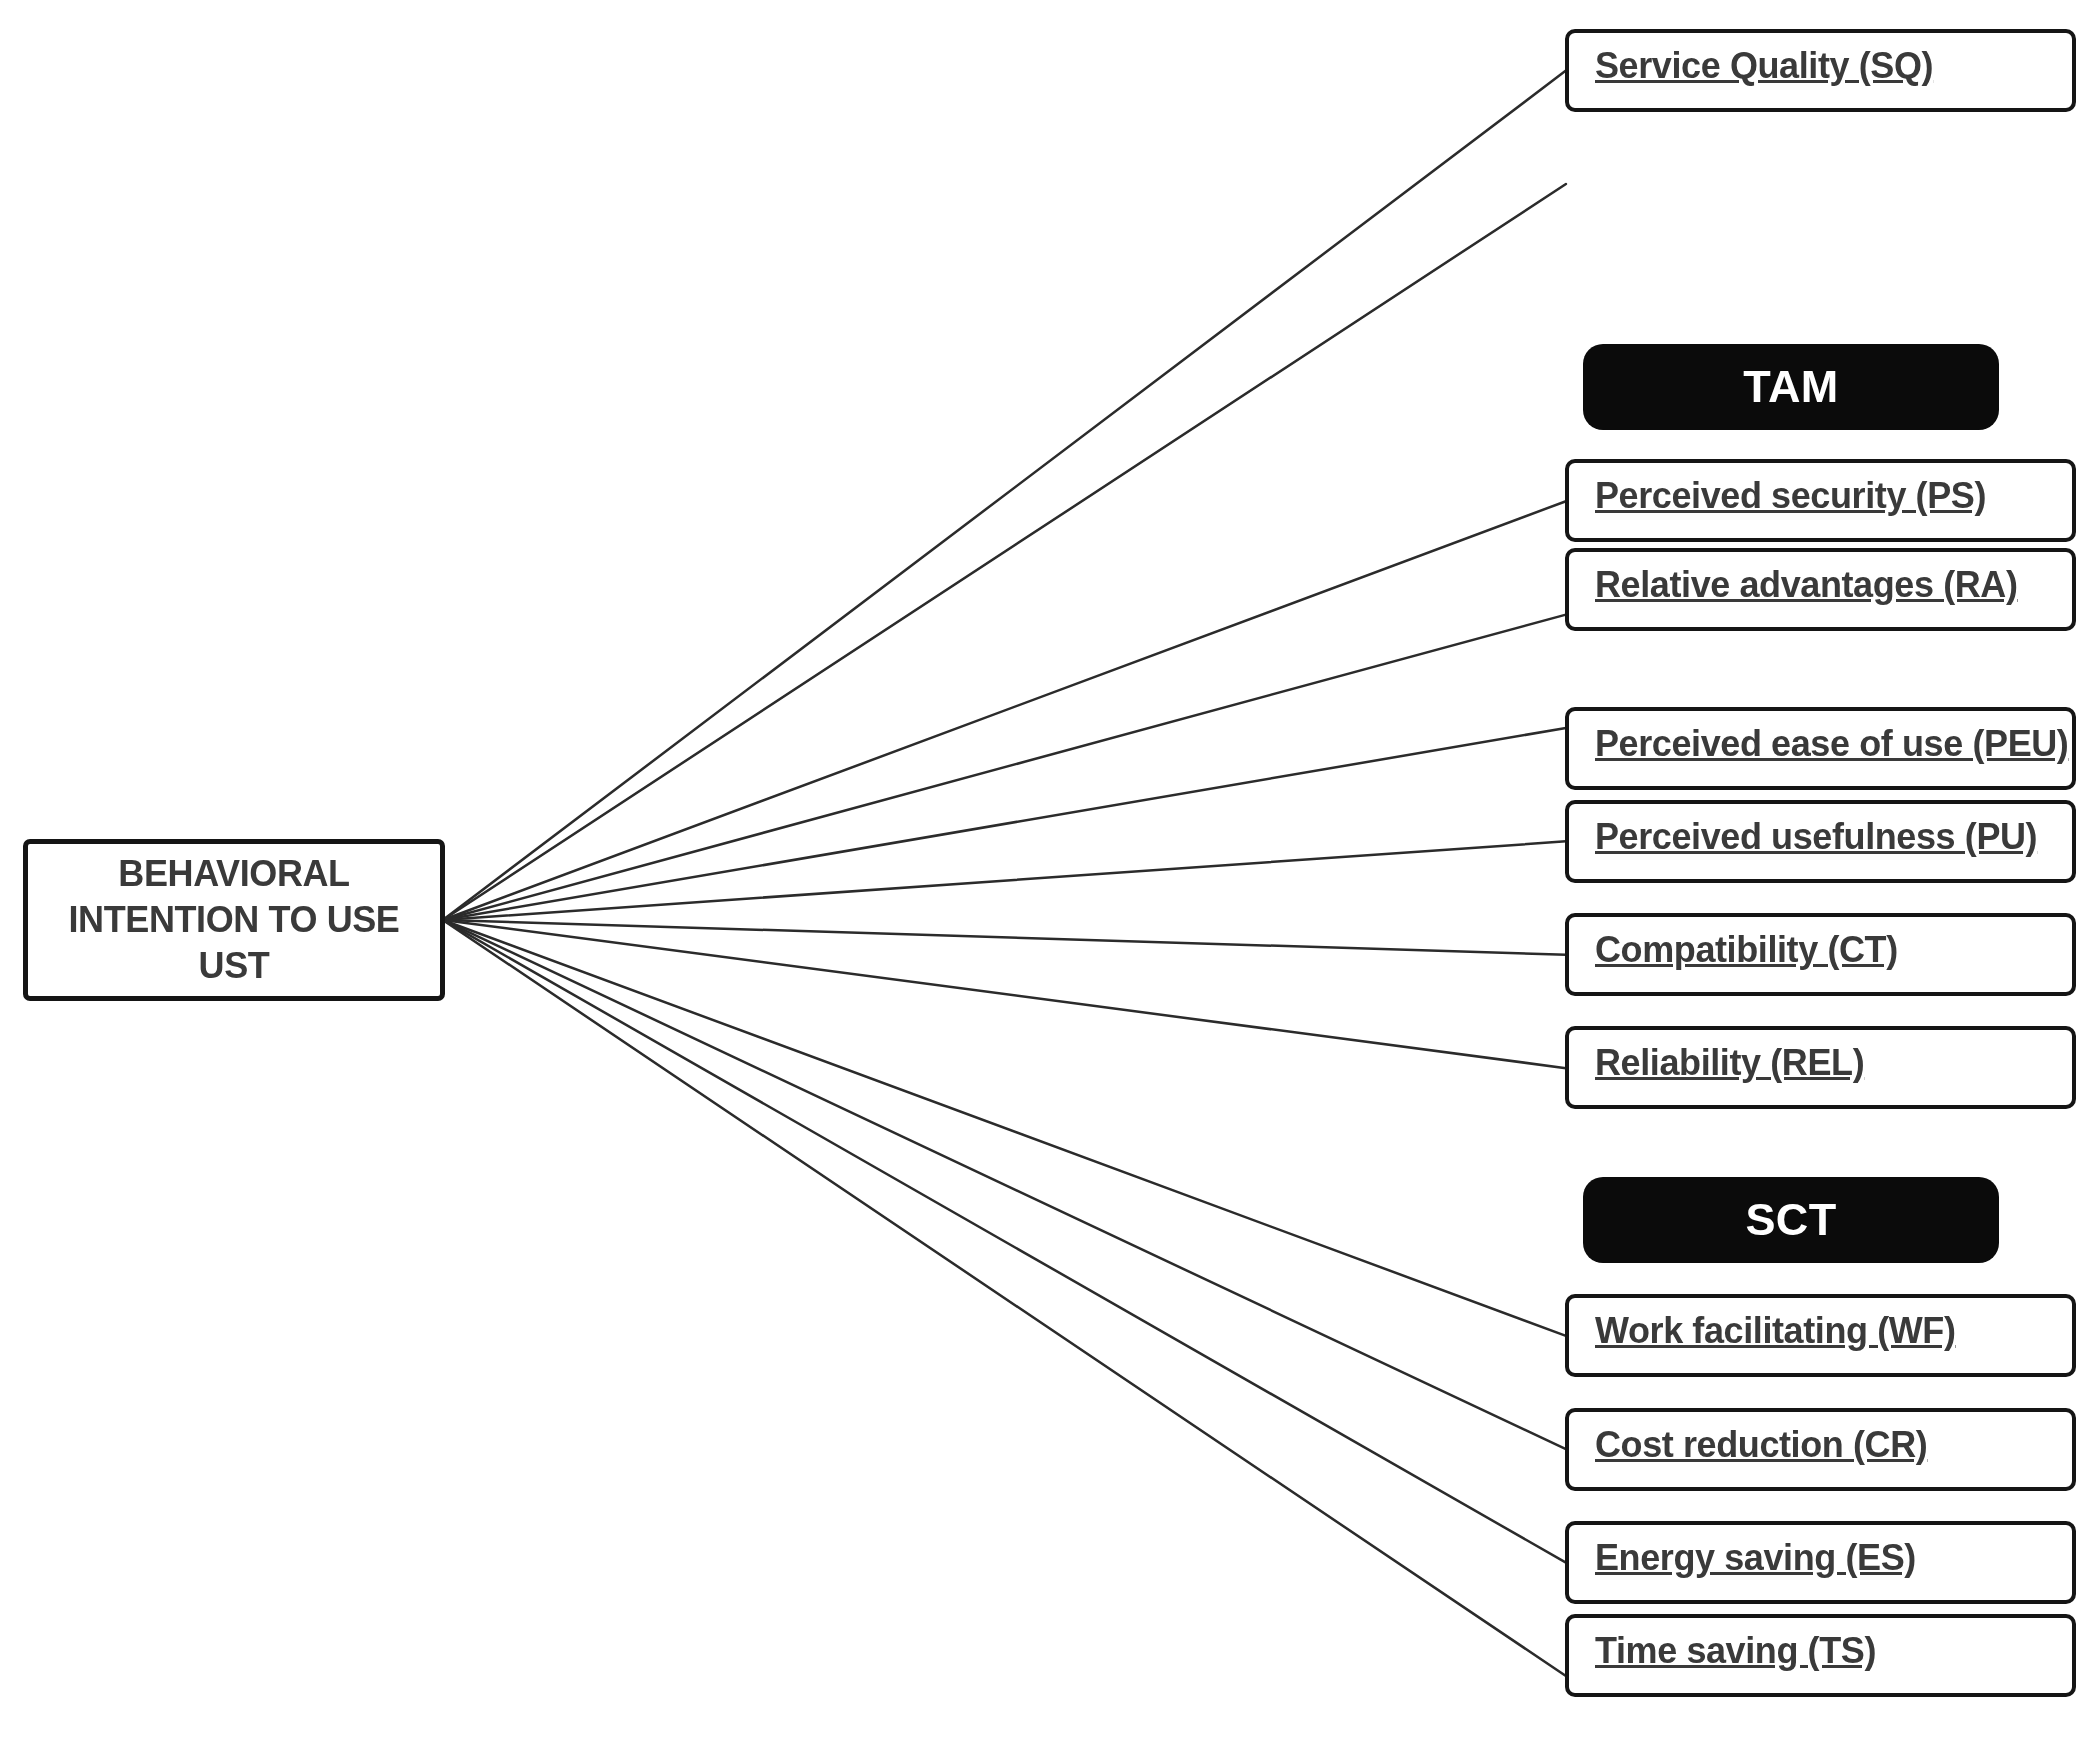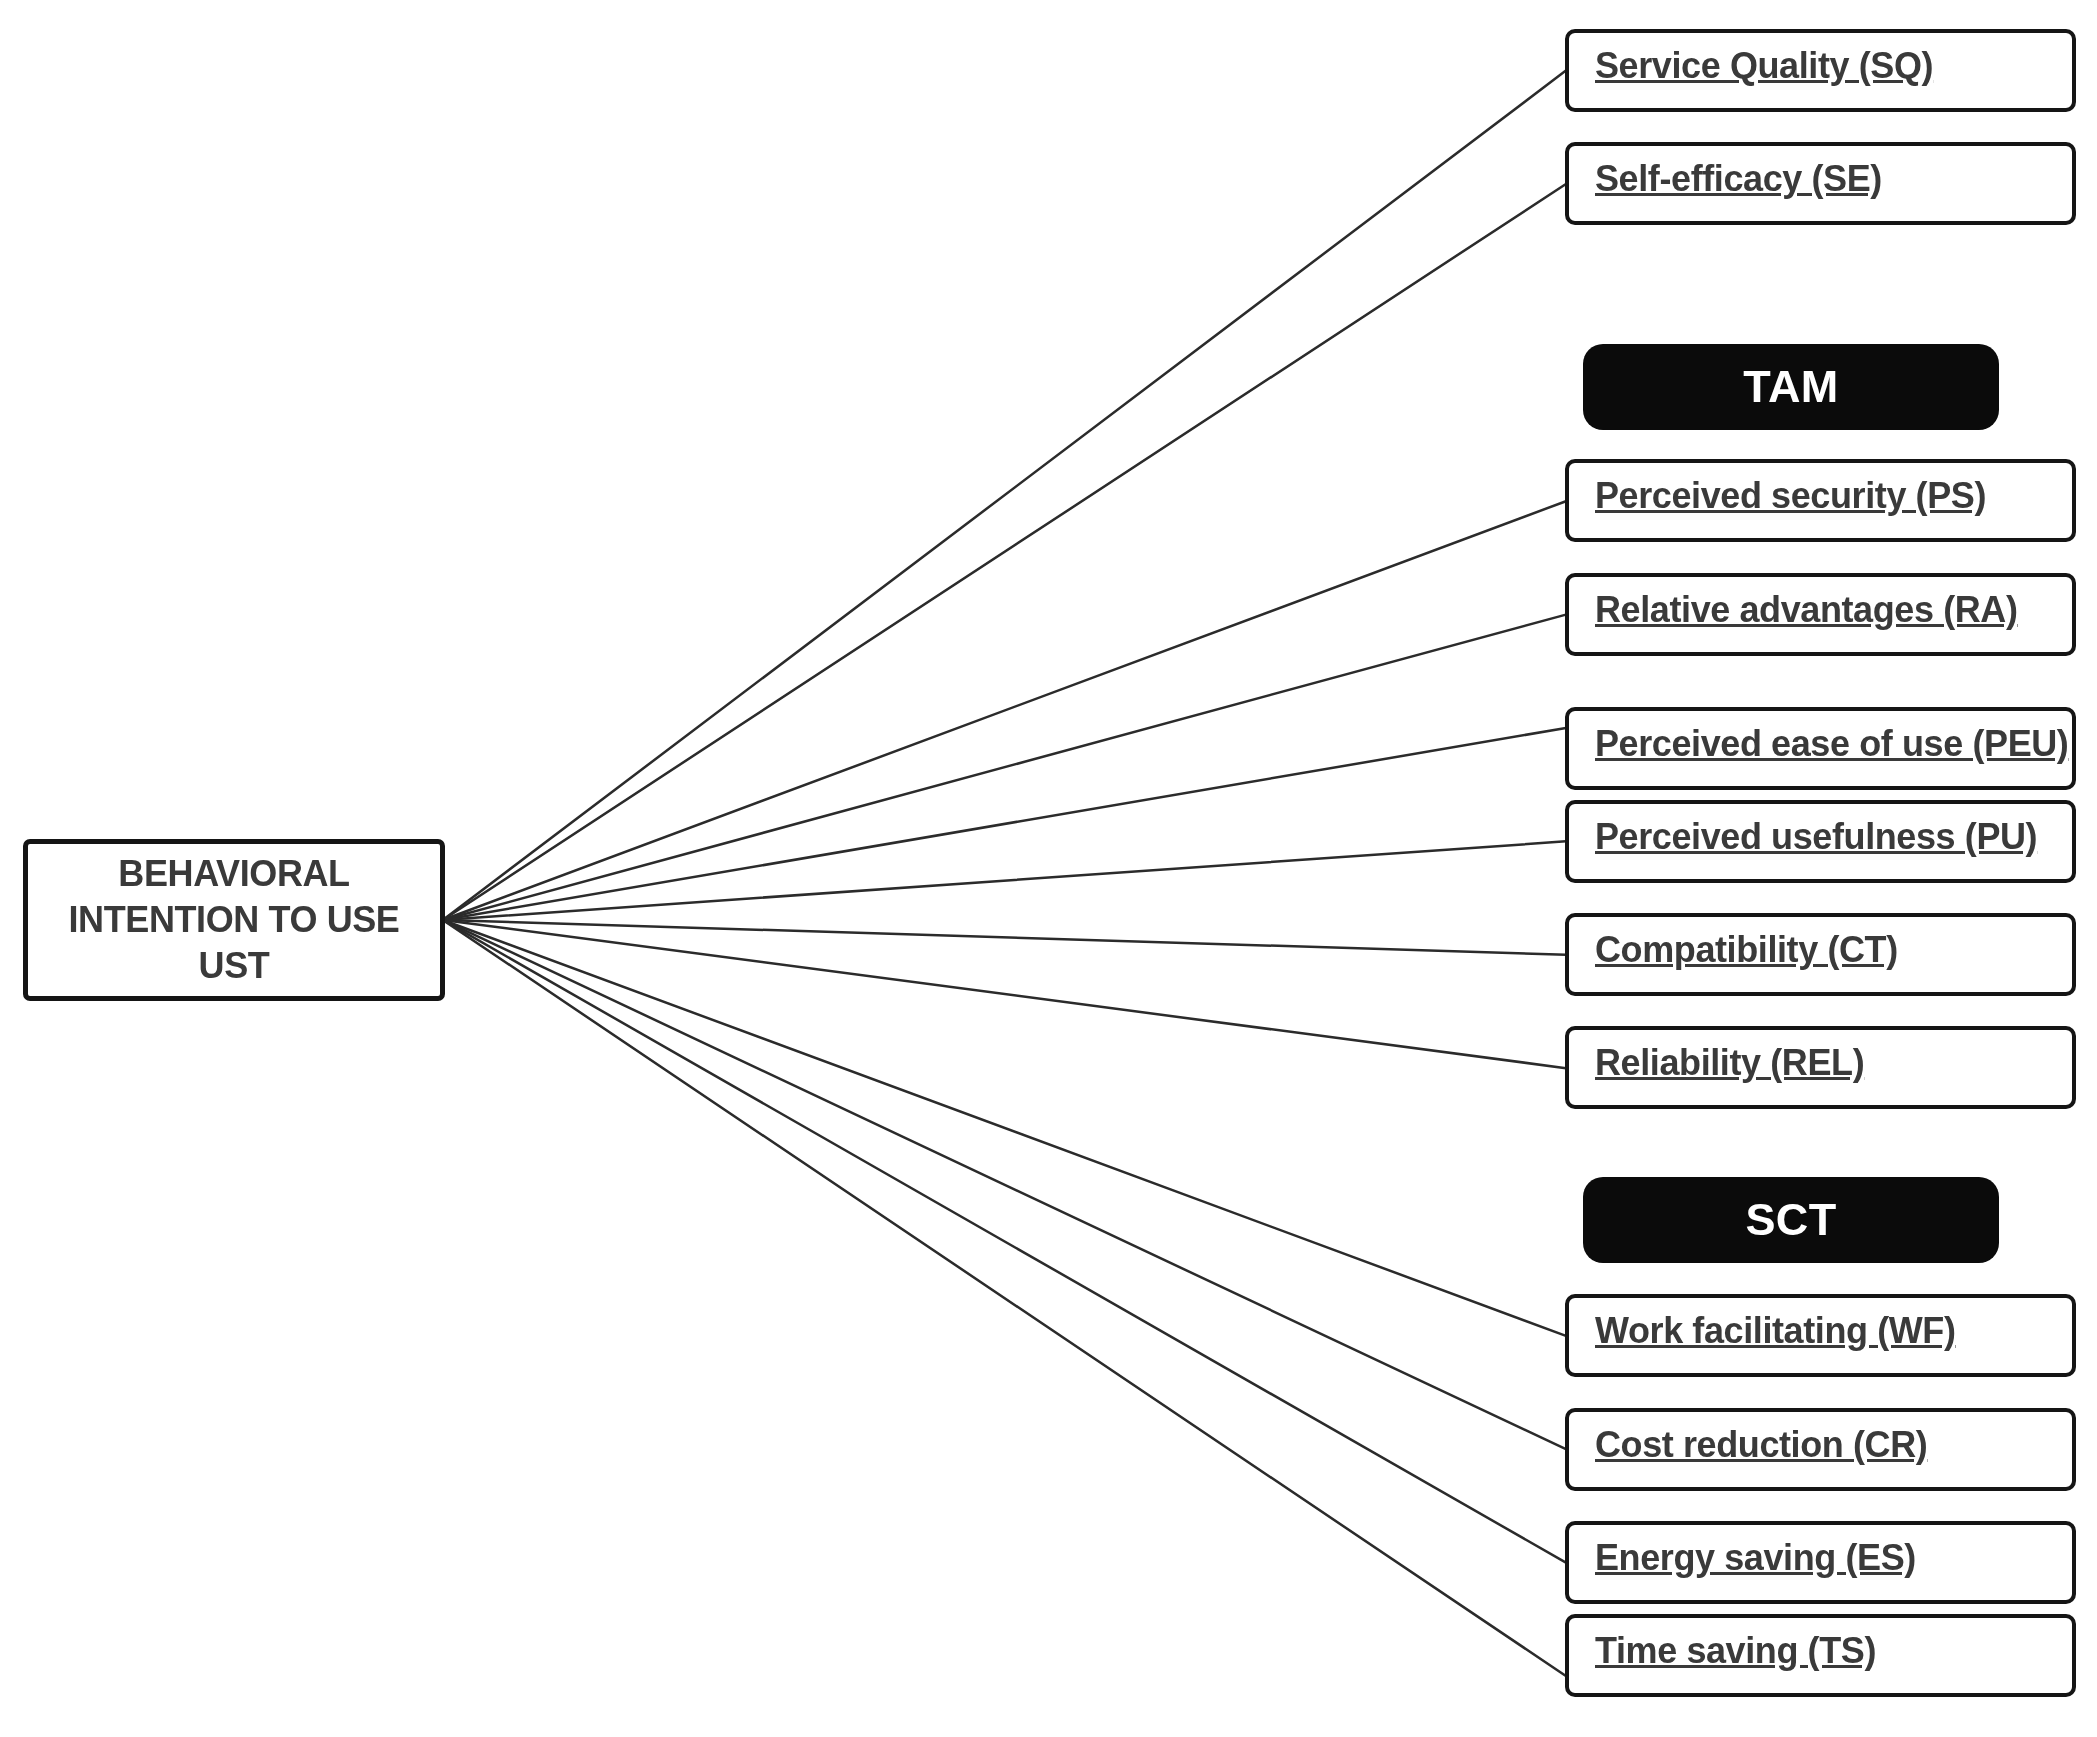--- a/index.html
+++ b/index.html
@@ -98,27 +98,26 @@
       <path d="M 617 1281.5 L 2182 1861"></path>
       <path d="M 617 1281.5 L 2182 2019"></path>
       <path d="M 617 1281.5 L 2182 2177"></path>
       <path d="M 617 1281.5 L 2182 2335"></path>
     </svg>
 
   <div class="node source-node">BEHAVIORAL INTENTION TO USE UST</div>
 
   <div class="node factor-box" style="top:29px">Service Quality (SQ)</div>
 
-  <div class="node factor-box" style="top:142px">Self-efficacy (SE)</div>
 
   <div class="node header-box" style="top:344px">TAM</div>
 
   <div class="node factor-box" style="top:459px">Perceived security (PS)</div>
 
-  <div class="node factor-box" style="top:573px">Relative advantages (RA)</div>
+  <div class="node factor-box" style="top:548px">Relative advantages (RA)</div>
 
   <div class="node factor-box" style="top:707px">Perceived ease of use (PEU)</div>
 
   <div class="node factor-box" style="top:800px">Perceived usefulness (PU)</div>
 
   <div class="node factor-box" style="top:913px">Compatibility (CT)</div>
 
   <div class="node factor-box" style="top:1026px">Reliability (REL)</div>
 
   <div class="node header-box" style="top:1177px">SCT</div>

